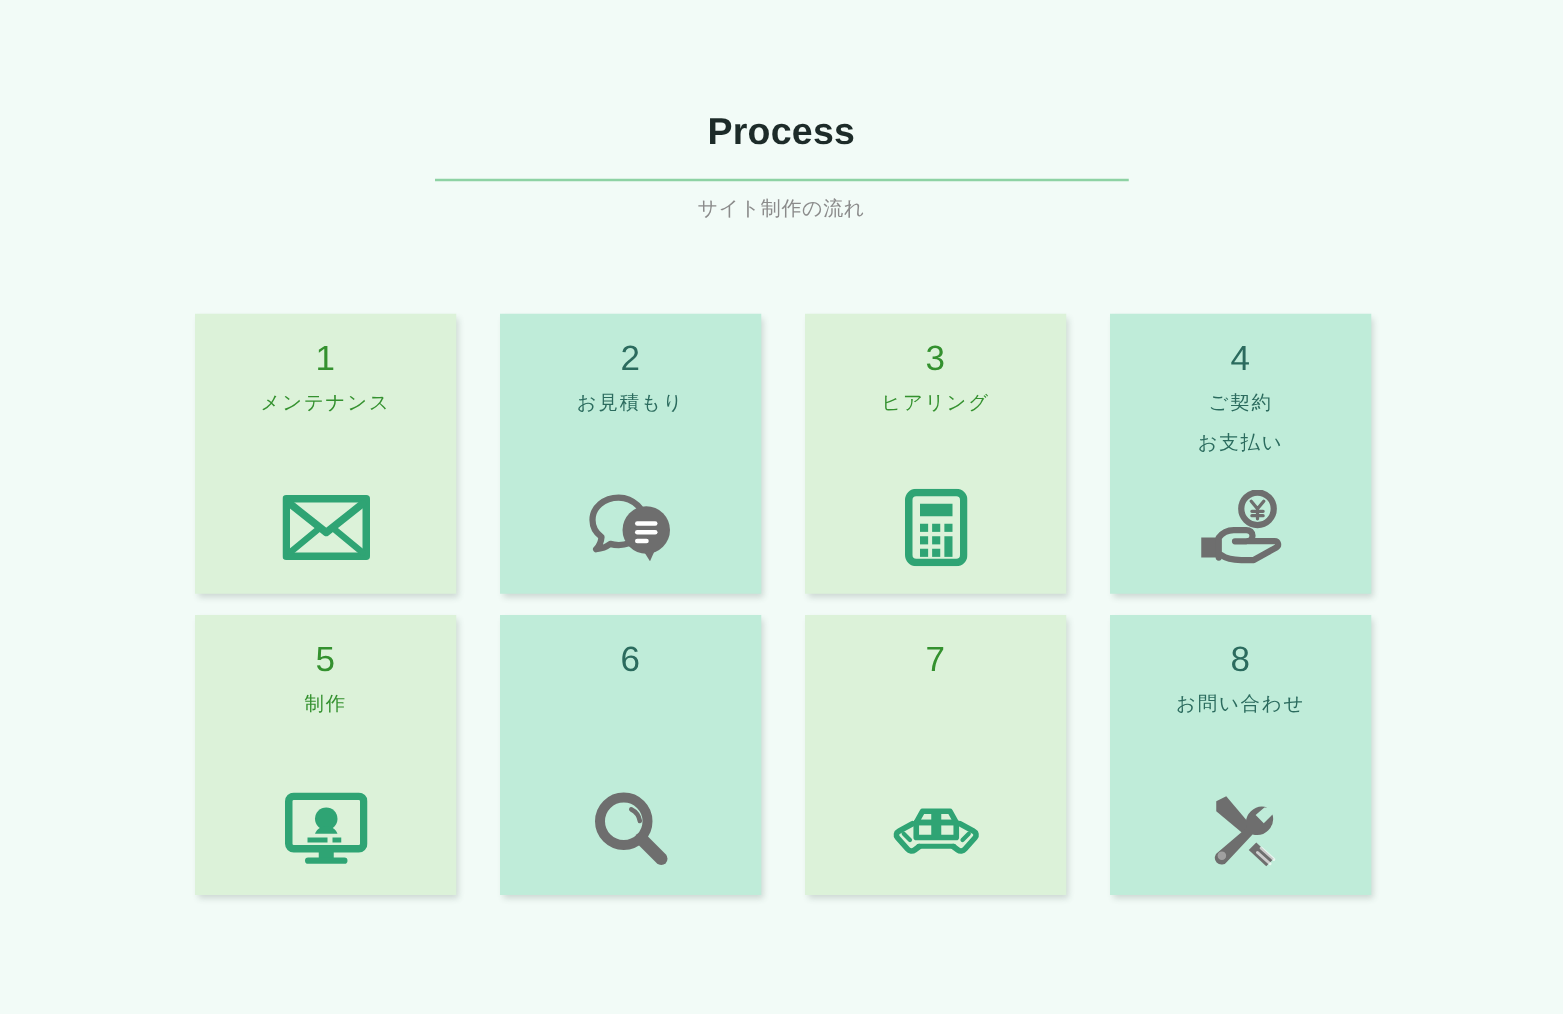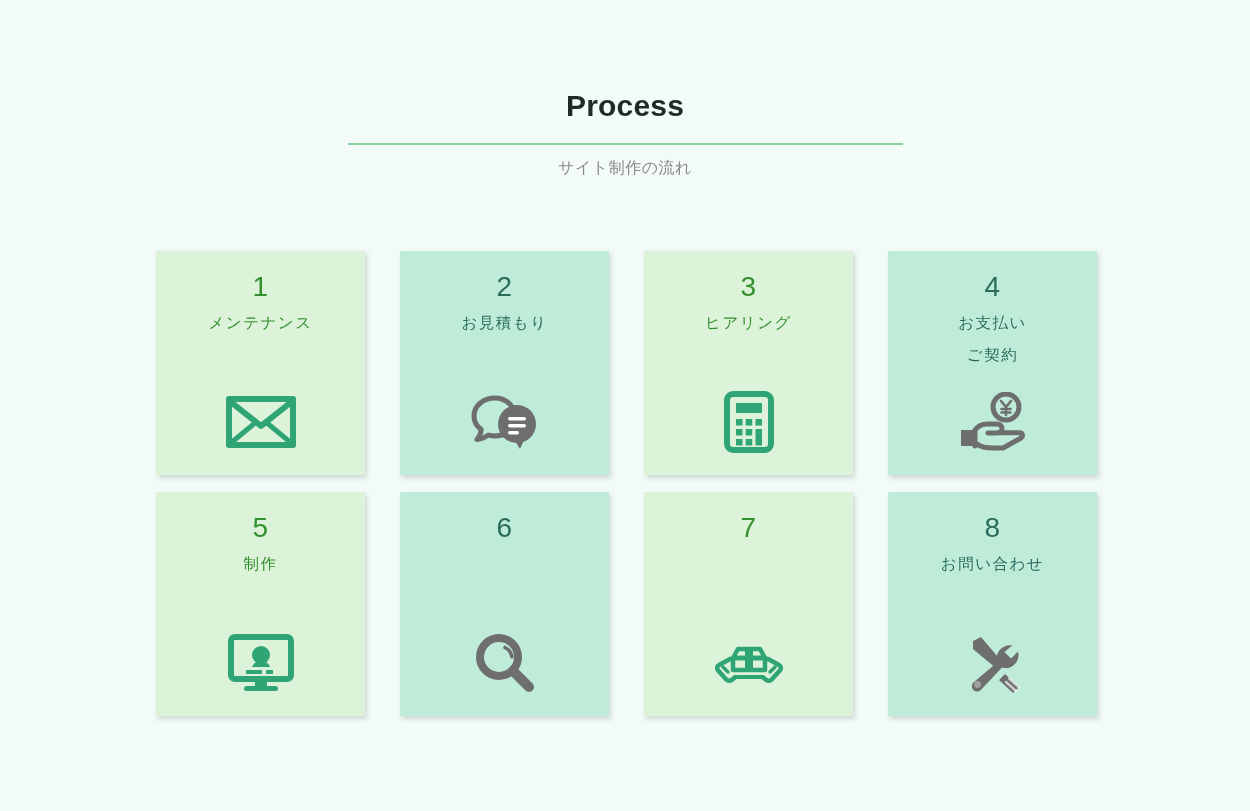--- a/index.html
+++ b/index.html
@@ -168,22 +168,22 @@
       <rect x="21.7" y="38" width="6.5" height="6.5" fill="currentColor"></rect>
       <rect x="12" y="48" width="6.5" height="6.5" fill="currentColor"></rect>
       <rect x="21.7" y="48" width="6.5" height="6.5" fill="currentColor"></rect>
       <rect x="31.5" y="38" width="6.5" height="16.5" fill="currentColor"></rect>
     </svg>
         </div>
       </div>
       <div class="process-card tone-mint">
         <div class="card-number">4</div>
         <div class="card-label">
+          <span>ご契約</span>
           <span>お支払い</span>
-          <span>ご契約</span>
         </div>
         <div class="card-icon" style="color: rgb(110, 110, 110);">
           <svg width="72" height="60" viewBox="0 0 72 60" aria-hidden="true">
       <circle cx="49" cy="15" r="13" fill="none" stroke="currentColor" stroke-width="5"></circle>
       <path d="M44 9l5 6 5-6M49 15v8M44.5 17h9M44.5 20.5h9" fill="none" stroke="currentColor" stroke-width="2.6" stroke-linecap="round"></path>
       <path d="M4 38h14v16H4z" fill="currentColor"></path>
       <path d="M18 38c3-4 8-6 12-6h10c3 0 5 2 5 4.5S43 41 40 41h-9" fill="none" stroke="currentColor" stroke-width="5" stroke-linecap="round" stroke-linejoin="round"></path>
       <path d="M20 52c4 3 10 4 16 4h10l18-10c2.5-1.4 1.6-5.2-1.3-5.2H42" fill="none" stroke="currentColor" stroke-width="5" stroke-linecap="round" stroke-linejoin="round"></path>
       <path d="M18 40v14" fill="none" stroke="currentColor" stroke-width="5" stroke-linecap="round"></path>
     </svg>

